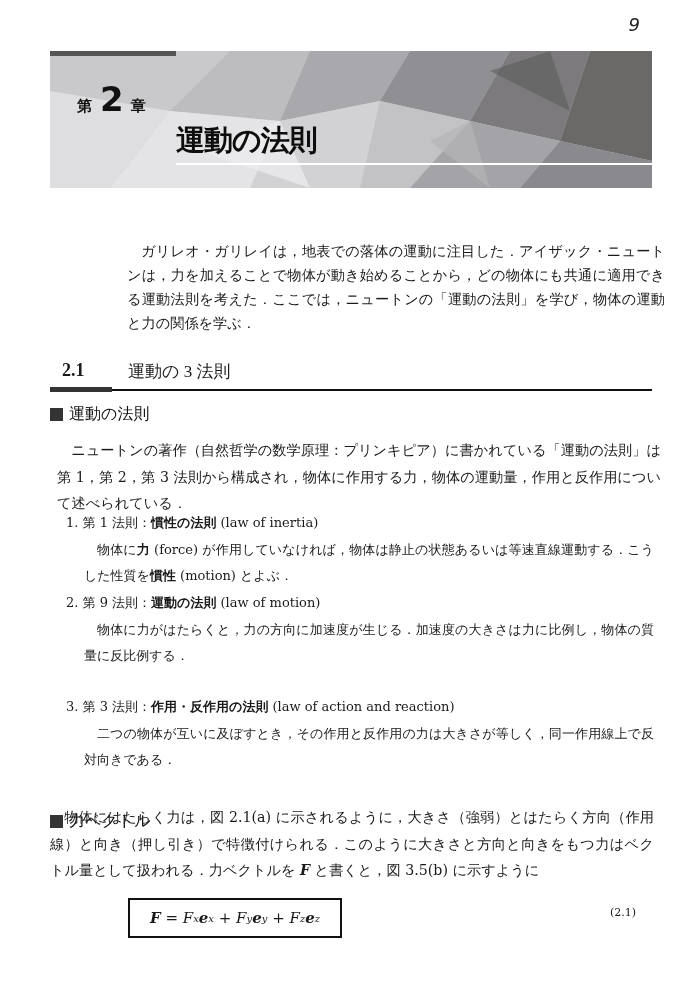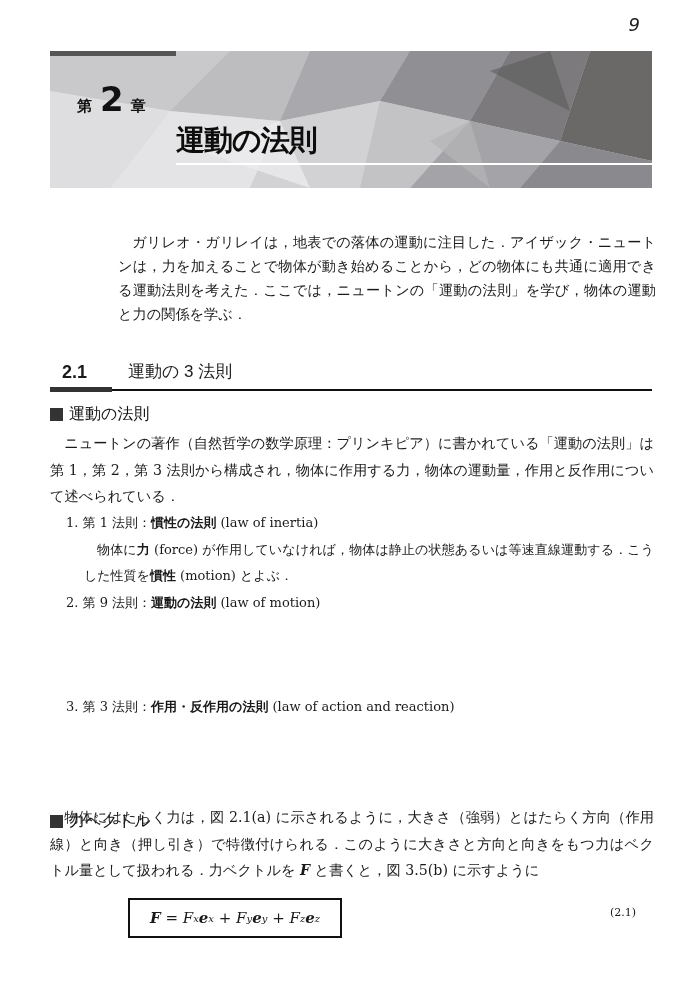--- a/index.html
+++ b/index.html
@@ -36,22 +36,22 @@
     .chapter-title-rule {
       position: absolute; left: 126px; top: 112px; width: 476px; height: 2px; background: #ffffff;
     }
     .intro {
       position: absolute; left: 116px; top: 228px; width: 538px;
       font-size: 14.2px; line-height: 24px; text-align: justify;
       text-indent: 1em;
     }
     .section-heading {
       position: absolute; left: 62px; top: 360px; width: 590px;
-      font-family: Liberation Sans, sans-serif; font-weight: bold; font-size: 18px;
-      display: flex; align-items: flex-end;
+      font-family: Liberation Serif, serif; font-weight: bold; font-size: 18px;
+      display: flex; align-items: flex-start;
     }
     .section-heading .sec-num { width: 66px; }
     .section-heading .sec-title { font-weight: normal; font-size: 17px; }
     .section-rule {
       position: absolute; left: 50px; top: 389px; width: 602px; height: 2px; background: #111;
     }
     .section-rule-thick {
       position: absolute; left: 50px; top: 387px; width: 62px; height: 5px; background: #333;
     }
     .subhead {
@@ -107,59 +107,61 @@
   <div class="banner-topbar"></div>
   <div class="chapter-label">
     <span class="small">第</span>
     <span class="num">2</span>
     <span class="small">章</span>
   </div>
   <div class="chapter-title">運動の法則</div>
   <div class="chapter-title-rule"></div>
 </div>
 
-<p class="intro" style="margin:2px;font-family:Liberation Serif, serif;">ガリレオ・ガリレイは，地表での落体の運動に注目した．アイザック・ニュートンは，力を加えることで物体が動き始めることから，どの物体にも共通に適用できる運動法則を考えた．ここでは，ニュートンの「運動の法則」を学び，物体の運動と力の関係を学ぶ．</p>
+<p class="intro" style="margin:11px;font-family:Liberation Serif, serif;">ガリレオ・ガリレイは，地表での落体の運動に注目した．アイザック・ニュートンは，力を加えることで物体が動き始めることから，どの物体にも共通に適用できる運動法則を考えた．ここでは，ニュートンの「運動の法則」を学び，物体の運動と力の関係を学ぶ．</p>
 
 <div class="section-heading">
   <span class="sec-num">2.1</span>
   <span class="sec-title">運動の 3 法則</span>
 </div>
 <div class="section-rule"></div>
 <div class="section-rule-thick"></div>
 
 <div class="subhead" style="top:404px;">
   <span class="square"></span>
   <span>運動の法則</span>
 </div>
 
-<p class="para indent" style="top:430px; margin:0;">ニュートンの著作（自然哲学の数学原理：プリンキピア）に書かれている「運動の法則」は第 1，第 2，第 3 法則から構成され，物体に作用する力，物体の運動量，作用と反作用について述べられている．</p>
+<p class="para indent" style="top:430px; margin:7px;">ニュートンの著作（自然哲学の数学原理：プリンキピア）に書かれている「運動の法則」は第 1，第 2，第 3 法則から構成され，物体に作用する力，物体の運動量，作用と反作用について述べられている．</p>
 
 <div class="law-item" style="top:510px;">
   <div class="law-head">
     <span>1.</span>
     <span>第 1 法則：</span><span class="jp-bold">慣性の法則</span>
     <span>(law of inertia)</span>
   </div>
   <div class="law-body"><span>物体に</span><span class="jp-bold">力</span><span> (force) が作用していなければ，物体は静止の状態あるいは等速直線運動する．こうした性質を</span><span class="jp-bold">慣性</span><span> (motion) とよぶ．</span></div>
 </div>
 
 <div class="law-item" style="top:590px;">
   <div class="law-head">
     <span>2.</span>
     <span>第 9 法則：</span><span class="jp-bold">運動の法則</span>
     <span>(law of motion)</span>
   </div>
+  <div class="law-body">物体に力がはたらくと，力の方向に加速度が生じる．加速度の大きさは力に比例し，物体の質量に反比例する．</div>
 </div>
 
 <div class="law-item" style="top:694px;">
   <div class="law-head">
     <span>3.</span>
     <span>第 3 法則：</span><span class="jp-bold">作用・反作用の法則</span>
     <span>(law of action and reaction)</span>
   </div>
+  <div class="law-body">二つの物体が互いに及ぼすとき，その作用と反作用の力は大きさが等しく，同一作用線上で反対向きである．</div>
 </div>
 
 <div class="subhead" style="top:811px;">
   <span class="square"></span>
   <span>力ベクトル</span>
 </div>
 
 <p class="para indent" style="top:804px; margin:0;"><span>物体にはたらく力は，図 2.1(a) に示されるように，大きさ（強弱）とはたらく方向（作用線）と向き（押し引き）で特徴付けられる．このように大きさと方向と向きをもつ力はベクトル量として扱われる．力ベクトルを </span><b style="font-style:italic;">F</b><span> と書くと，図 3.5(b) に示すように</span></p>
 
 <div class="equation-box eq">

